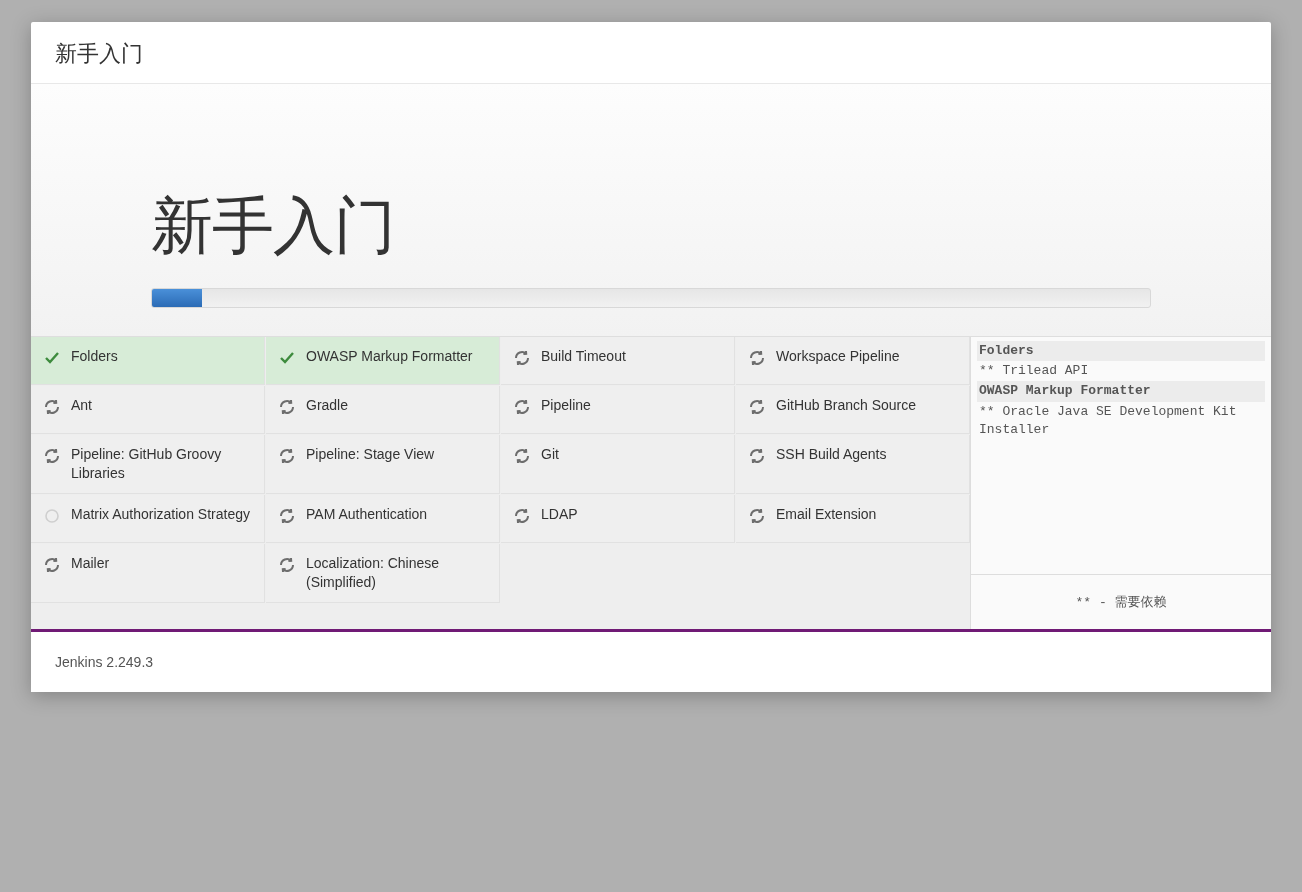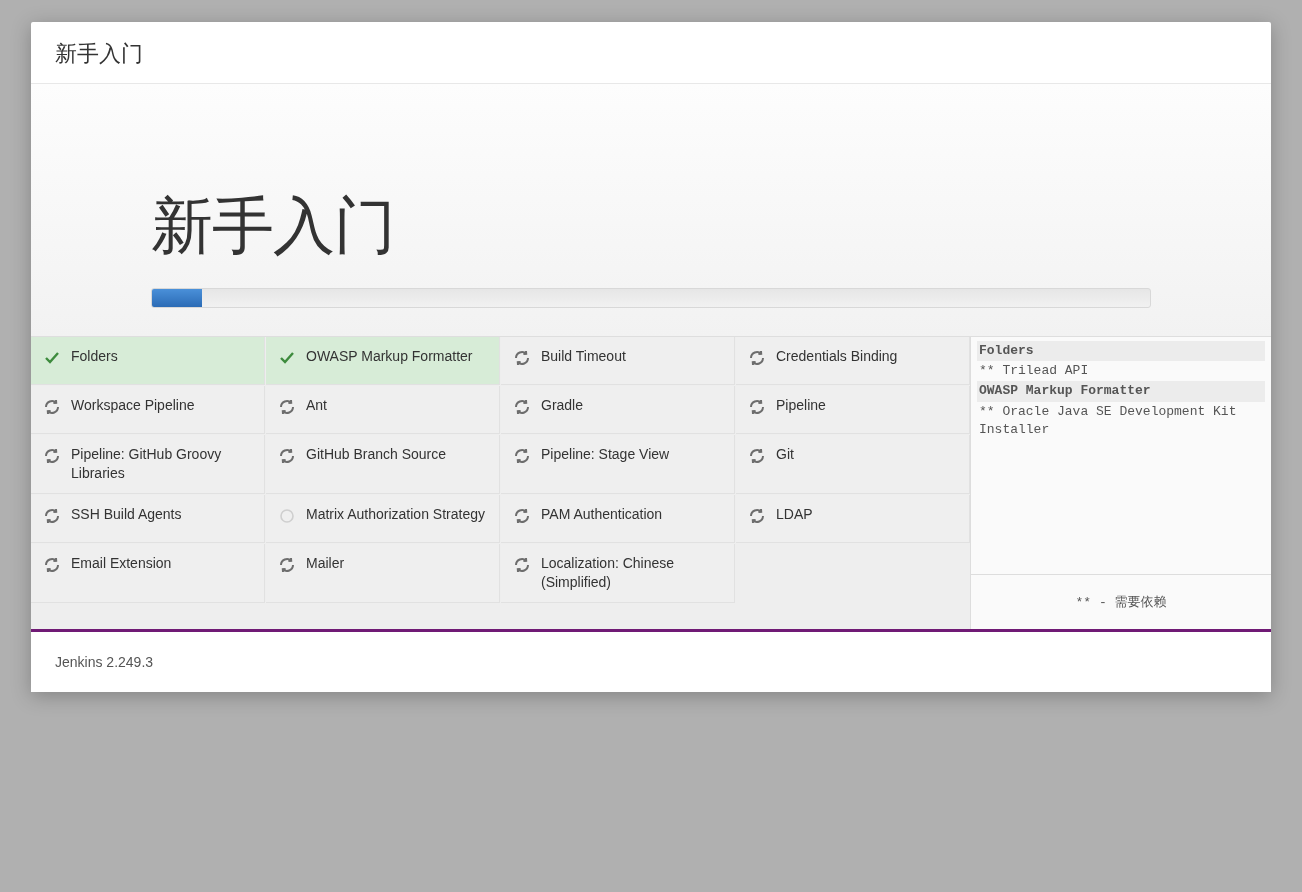--- a/index.html
+++ b/index.html
@@ -178,30 +178,20 @@
           <span class="label">Build Timeout</span>
         </div>
         <div class="plugin-cell">
           <span class="icon-slot">
             <svg width="18" height="18" viewBox="0 0 18 18">
               <path class="spin-svg" d="M3 9a6 6 0 0 1 10.2-4.2M15 9a6 6 0 0 1-10.2 4.2"></path>
               <polyline class="spin-svg" points="13,2 13.2,4.8 10.4,5"></polyline>
               <polyline class="spin-svg" points="5,16 4.8,13.2 7.6,13"></polyline>
             </svg>
           </span>
-          <span class="label">Credentials Binding</span>
-        </div>
-        <div class="plugin-cell">
-          <span class="icon-slot">
-            <svg width="18" height="18" viewBox="0 0 18 18">
-              <path class="spin-svg" d="M3 9a6 6 0 0 1 10.2-4.2M15 9a6 6 0 0 1-10.2 4.2"></path>
-              <polyline class="spin-svg" points="13,2 13.2,4.8 10.4,5"></polyline>
-              <polyline class="spin-svg" points="5,16 4.8,13.2 7.6,13"></polyline>
-            </svg>
-          </span>
           <span class="label">Workspace Pipeline</span>
         </div>
         <div class="plugin-cell">
           <span class="icon-slot">
             <svg width="18" height="18" viewBox="0 0 18 18">
               <path class="spin-svg" d="M3 9a6 6 0 0 1 10.2-4.2M15 9a6 6 0 0 1-10.2 4.2"></path>
               <polyline class="spin-svg" points="13,2 13.2,4.8 10.4,5"></polyline>
               <polyline class="spin-svg" points="5,16 4.8,13.2 7.6,13"></polyline>
             </svg>
           </span>
@@ -228,31 +218,31 @@
           <span class="label">Pipeline</span>
         </div>
         <div class="plugin-cell">
           <span class="icon-slot">
             <svg width="18" height="18" viewBox="0 0 18 18">
               <path class="spin-svg" d="M3 9a6 6 0 0 1 10.2-4.2M15 9a6 6 0 0 1-10.2 4.2"></path>
               <polyline class="spin-svg" points="13,2 13.2,4.8 10.4,5"></polyline>
               <polyline class="spin-svg" points="5,16 4.8,13.2 7.6,13"></polyline>
             </svg>
           </span>
+          <span class="label">GitHub Branch Source</span>
+        </div>
+        <div class="plugin-cell">
+          <span class="icon-slot">
+            <svg width="18" height="18" viewBox="0 0 18 18">
+              <path class="spin-svg" d="M3 9a6 6 0 0 1 10.2-4.2M15 9a6 6 0 0 1-10.2 4.2"></path>
+              <polyline class="spin-svg" points="13,2 13.2,4.8 10.4,5"></polyline>
+              <polyline class="spin-svg" points="5,16 4.8,13.2 7.6,13"></polyline>
+            </svg>
+          </span>
           <span class="label">Pipeline: GitHub Groovy Libraries</span>
-        </div>
-        <div class="plugin-cell">
-          <span class="icon-slot">
-            <svg width="18" height="18" viewBox="0 0 18 18">
-              <path class="spin-svg" d="M3 9a6 6 0 0 1 10.2-4.2M15 9a6 6 0 0 1-10.2 4.2"></path>
-              <polyline class="spin-svg" points="13,2 13.2,4.8 10.4,5"></polyline>
-              <polyline class="spin-svg" points="5,16 4.8,13.2 7.6,13"></polyline>
-            </svg>
-          </span>
-          <span class="label">GitHub Branch Source</span>
         </div>
         <div class="plugin-cell">
           <span class="icon-slot">
             <svg width="18" height="18" viewBox="0 0 18 18">
               <path class="spin-svg" d="M3 9a6 6 0 0 1 10.2-4.2M15 9a6 6 0 0 1-10.2 4.2"></path>
               <polyline class="spin-svg" points="13,2 13.2,4.8 10.4,5"></polyline>
               <polyline class="spin-svg" points="5,16 4.8,13.2 7.6,13"></polyline>
             </svg>
           </span>
           <span class="label">Pipeline: Stage View</span>

